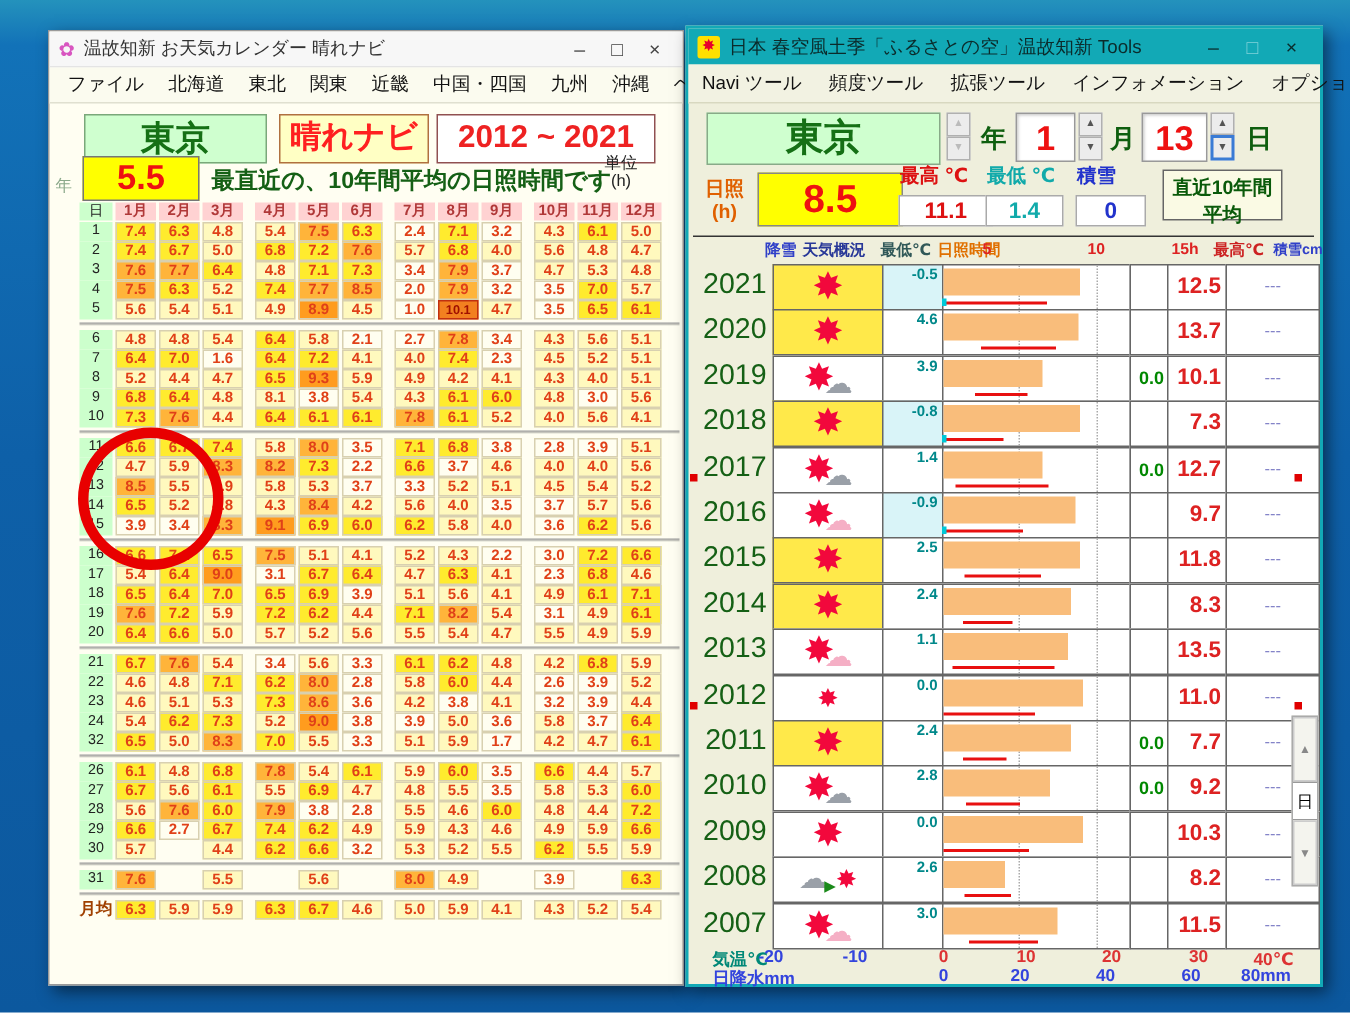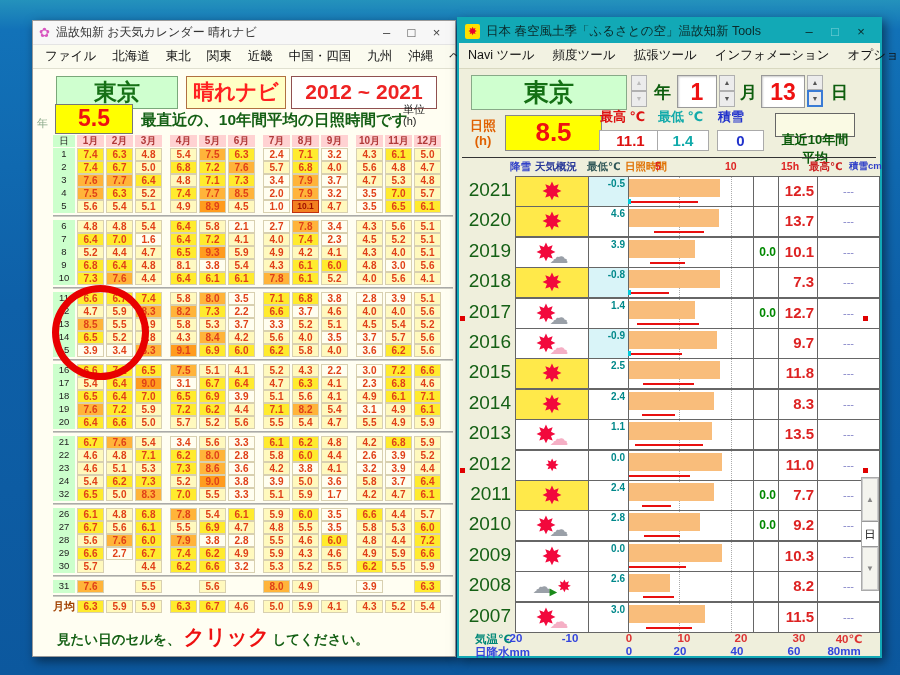--- a/index.html
+++ b/index.html
@@ -25,21 +25,21 @@
          border:1px solid #b07040;color:#FF2020;font-size:21px;font-weight:bold;
          text-align:center;line-height:30px;}
   .period{position:absolute;left:258px;top:55px;width:144px;height:31px;background:#fff;
           border:1px solid #905050;color:#EE2222;font-size:21px;font-weight:bold;
           text-align:center;line-height:30px;}
   .yr{position:absolute;left:4px;top:95px;font-size:11px;color:#8aa88a;}
   .avgbox{position:absolute;left:22px;top:83px;width:76px;height:28px;background:#FFFF00;
           border:1px solid #777;color:#EE1111;font-size:23px;font-weight:bold;
           text-align:center;line-height:27px;}
   .caption{position:absolute;left:108px;top:89px;font-size:15.5px;font-weight:bold;color:#156015;white-space:nowrap;}
-  .unit{position:absolute;left:370px;top:82px;font-size:11px;color:#222;line-height:1.1;text-align:left;}
+  .unit{position:absolute;left:370px;top:82px;font-size:11px;color:#222;line-height:1.1;text-align:center;}
   .caltable{position:absolute;left:20px;top:114px;width:400px;}
   .cal-row{display:grid;
      grid-template-columns:22px 27px 27px 27px 4px 27px 27px 27px 4px 27px 27px 27px 4px 27px 27px 27px;
      column-gap:2px;height:12px;margin-bottom:1px;}
   .cal-dh,.cal-day{font-size:9.5px;color:#222;background:#CCFFCC;text-align:center;line-height:12px;}
   .cal-mh{font-size:10px;font-weight:bold;color:#B03838;background:#FFD2D2;text-align:center;line-height:12px;}
   .cal-cell{font-size:10px;font-weight:bold;color:#E04018;text-align:center;line-height:11px;
             border:1px solid #d8d0b0;box-sizing:border-box;}
   .cal-cell.hi{background:#F28020;border:1px solid #C03010;color:#A01000;font-size:8.5px;}
   .cal-cell.empty{background:transparent!important;border-color:transparent!important;}
@@ -77,23 +77,23 @@
           box-shadow:inset 1px 1px 2px #ccc;color:#EE1111;font-size:23px;font-weight:bold;
           text-align:center;line-height:32px;box-sizing:border-box;}
   .sunlab{position:absolute;left:3px;top:100px;width:42px;text-align:center;color:#E06000;
           font-weight:bold;font-size:13px;line-height:1.15;}
   .sunbox{position:absolute;left:46px;top:96px;width:95px;height:34px;background:#FFFF00;
           border:1px solid #888;color:#EE1111;font-size:26px;font-weight:bold;
           text-align:center;line-height:33px;}
   .vlab{position:absolute;top:89px;font-weight:bold;font-size:13px;}
   .vbox{position:absolute;top:111px;height:21px;background:#fff;border:1px solid #aaa;
         font-weight:bold;font-size:15px;text-align:center;line-height:19px;box-sizing:border-box;}
-  .avg10{position:absolute;left:316px;top:94px;width:80px;height:24px;background:#FAFAE4;
+  .avg10{position:absolute;left:316px;top:94px;width:80px;height:34px;background:#FAFAE4;
          border:1px solid #666;color:#0A5A0A;font-weight:bold;font-size:13px;line-height:1.35;
-         text-align:center;padding-top:17px;box-sizing:border-box;}
+         text-align:center;padding-top:2px;box-sizing:border-box;}
   .hline{position:absolute;left:3px;top:138px;width:414px;height:1px;background:#333;}
   .chead{position:absolute;left:0;top:141px;width:421px;height:15px;font-size:10.5px;font-weight:bold;}
   .chead span{position:absolute;top:0;white-space:nowrap;}
   .chart{position:absolute;left:0;top:157px;width:421px;height:456px;}
   .crow{position:absolute;left:0;width:421px;height:31px;}
   .ycell{position:absolute;left:0;top:3px;width:52px;text-align:right;color:#156015;font-size:19px;}
   .ccell{position:absolute;top:0;height:31px;border:1px solid #666;box-sizing:border-box;background:#fff;}
   .icell{left:56px;width:74px;display:flex;align-items:center;justify-content:center;overflow:hidden;}
   .icell.ybg{background:#FFE94A;}
   .tmincell{left:129px;width:41px;font-size:10px;color:#00888A;font-weight:bold;
@@ -759,25 +759,20 @@
           <div class="cal-cell" style="background: rgb(255, 249, 190);">5.0</div>
           <div class="cal-cell" style="background: rgb(255, 249, 190);">5.9</div>
           <div class="cal-cell" style="background: rgb(255, 249, 190);">4.1</div>
           <div></div>
           <div class="cal-cell" style="background: rgb(255, 249, 190);">4.3</div>
           <div class="cal-cell" style="background: rgb(255, 249, 190);">5.2</div>
           <div class="cal-cell" style="background: rgb(255, 249, 190);">5.4</div>
         </div>
       </div>
 
-    <div class="lfooter">
-      <span>見たい日のセルを、</span>
-      <span class="click">クリック</span>
-      <span>してください。</span>
-    </div>
 
     <div class="red-circle"></div>
   </section>
 
   <section class="win win-right">
     <div class="tbar2">
       <span class="appicon">✸</span>
       <span class="ttl">日本 春空風土季「ふるさとの空」温故知新 Tools</span>
       <span class="wbtn2">–</span>
       <span class="wbtn2 dim">□</span>

